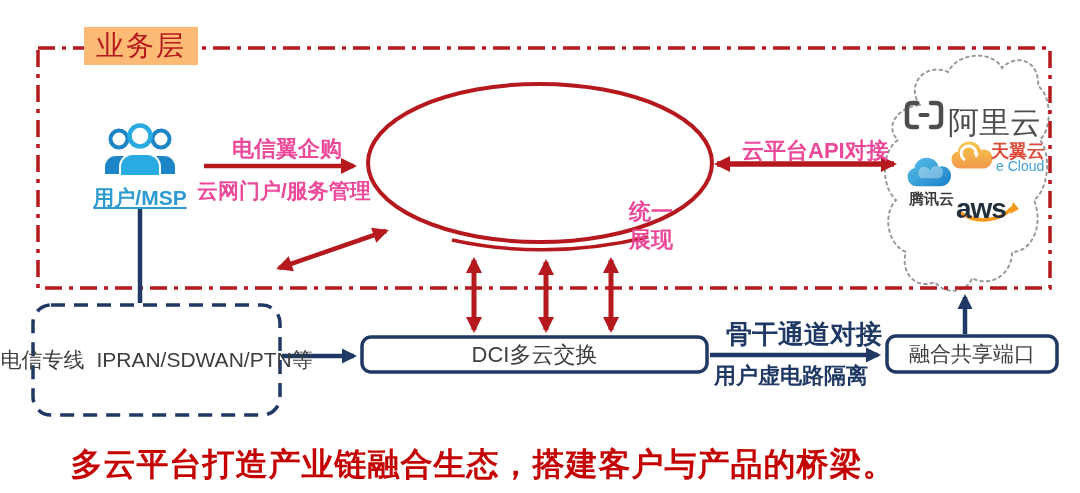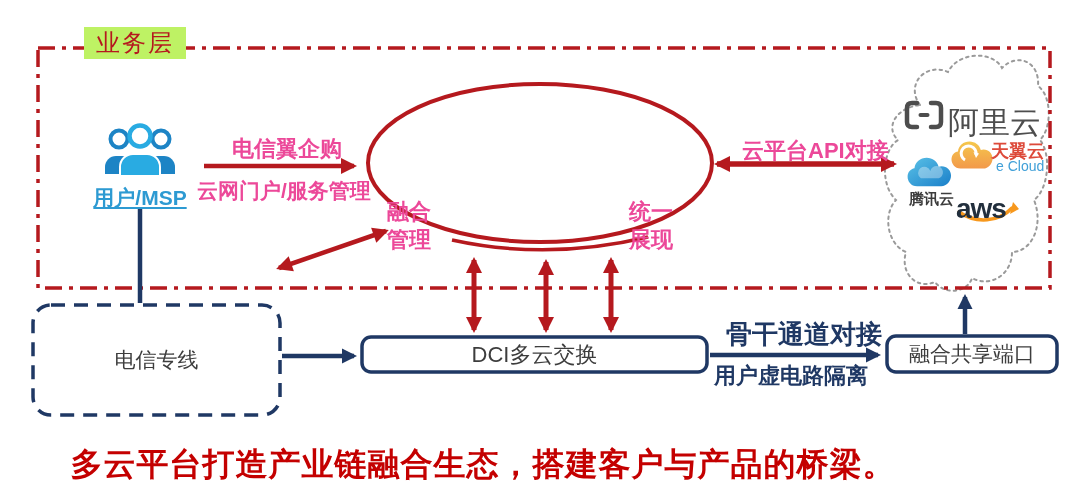--- a/index.html
+++ b/index.html
@@ -5,21 +5,21 @@
   html,body{margin:0;padding:0;background:#fff;}
   .stage{
     position:relative;width:1080px;height:493px;background:#fff;
     font-family:"Liberation Sans",sans-serif;overflow:hidden;
   }
   svg.overlay{position:absolute;left:0;top:0;z-index:1;}
   .lbl{position:absolute;z-index:3;white-space:nowrap;}
   .red{color:#ec4899;}
   .navy{color:#1f3864;}
   .biz-layer{
-    left:84px;top:27px;font-size:24px;color:#b5191e;background:#bef264;
+    left:84px;top:27px;font-size:28px;color:#b5191e;background:#fdba74;
     padding:0 12px;letter-spacing:2px;
   }
   .user-label{left:86px;top:184px;width:108px;text-align:center;font-size:21px;font-weight:bold;color:#2d9ad2;text-decoration:underline;}
   .purchase{left:232px;top:134px;font-size:22px;font-weight:bold;}
   .portal{left:197px;top:177px;font-size:21px;font-weight:bold;}
   .platform-title{
     left:462px;top:116px;width:158px;font-size:38px;font-weight:bold;color:#c00404;
     line-height:1.2;text-align:center;white-space:normal;word-break:break-all;
   }
   .note{width:48px;font-size:22px;font-weight:bold;line-height:1.28;
@@ -127,33 +127,33 @@
     </g>
   </svg>
 
   <div class="lbl biz-layer">业务层</div>
 
   <div class="lbl user-label">用户/MSP</div>
 
   <div class="lbl purchase red">电信翼企购</div>
   <div class="lbl portal red">云网门户/服务管理</div>
 
-  <div class="lbl note note-left red">融合管理</div>
   <div class="lbl note note-right red">统一展现</div>
 
   <div class="lbl api red">云平台API对接</div>
 
   <div class="lbl ali-name">阿里云</div>
   <div class="lbl ecloud-name">天翼云</div>
   <div class="lbl ecloud-sub">e Cloud</div>
   <div class="lbl tencent-name">腾讯云</div>
   <div class="lbl aws-name">aws</div>
 
   <div class="lbl net-text">
     <span>电信专线</span>
+    <span>IPRAN/SDWAN/PTN等</span>
   </div>
 
   <div class="lbl dci-label">DCI多云交换</div>
   <div class="lbl port-label">融合共享端口</div>
 
   <div class="lbl backbone navy">骨干通道对接</div>
   <div class="lbl isolation navy">用户虚电路隔离</div>
 
   <div class="lbl tagline">多云平台打造产业链融合生态，搭建客户与产品的桥梁。</div>
 </div>

